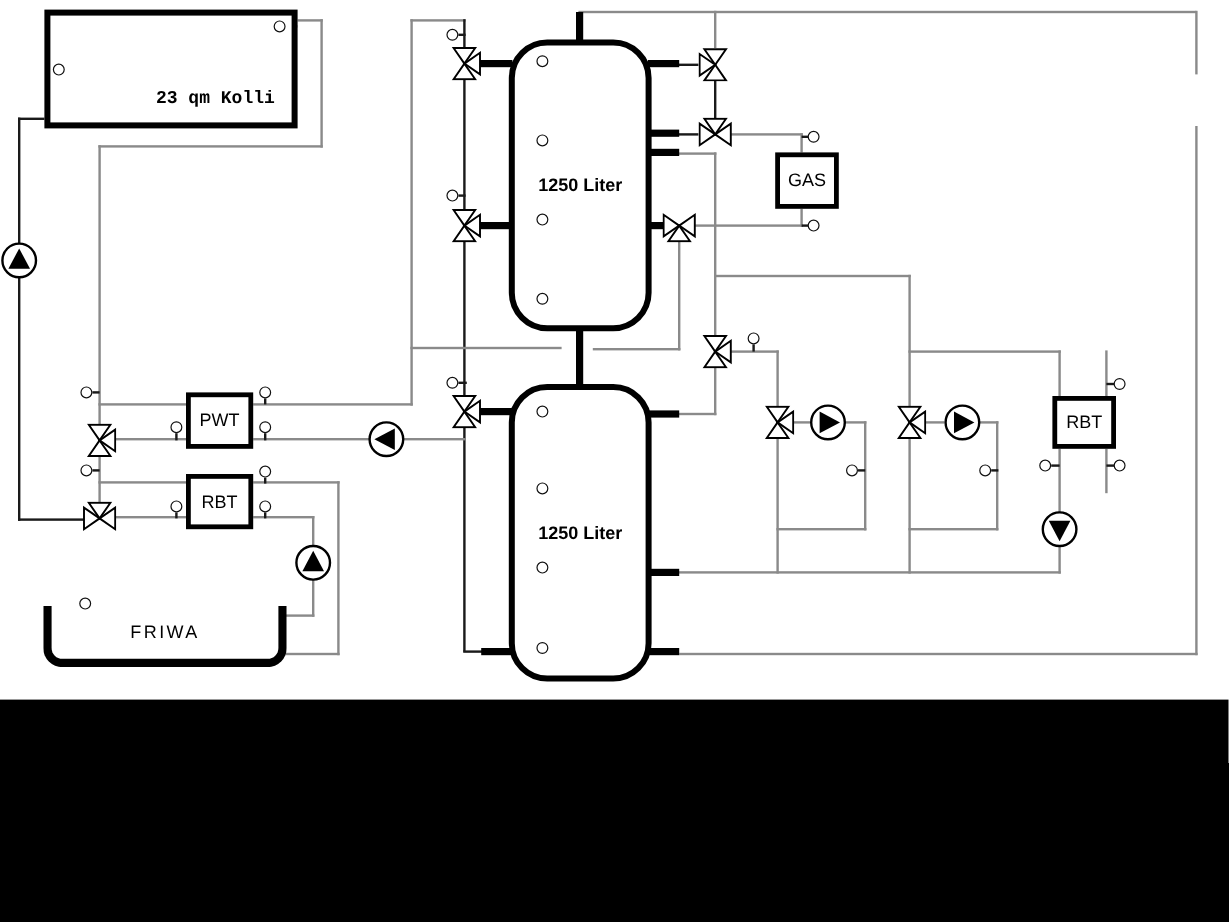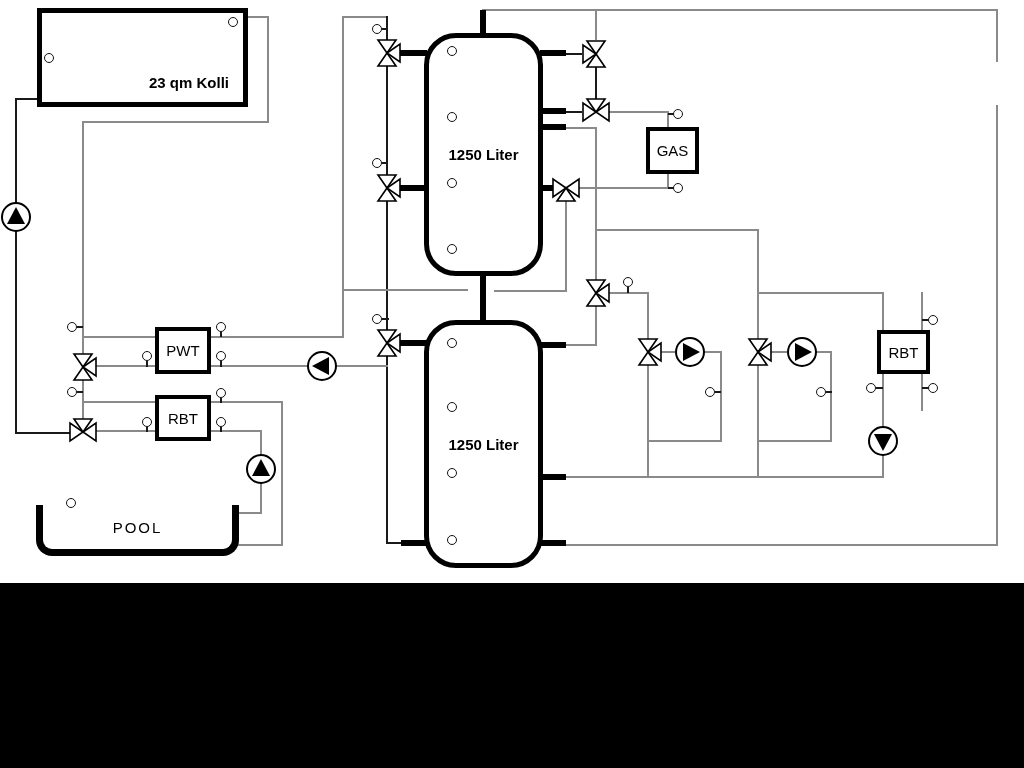--- a/index.html
+++ b/index.html
@@ -8,21 +8,21 @@
   .ln{position:absolute;background:#8a8a8a;}
   .lk{position:absolute;background:#1a1a1a;}
   .st{position:absolute;background:#1a1a1a;}
   .sb{position:absolute;background:#000;}
   .box{position:absolute;background:#fff;border:4px solid #000;box-sizing:border-box;
        display:flex;align-items:center;justify-content:center;font-size:15px;color:#000;z-index:3;}
   .tank{position:absolute;background:#fff;border:5px solid #000;box-sizing:border-box;
         border-radius:32px;display:flex;align-items:center;justify-content:center;
         font-size:15px;font-weight:700;z-index:3;}
   .collector{position:absolute;background:#fff;border:5px solid #000;box-sizing:border-box;z-index:3;}
-  .collector .lbl{position:absolute;right:14px;bottom:11px;font-size:15px;font-weight:700;}
+  .collector .lbl{position:absolute;right:14px;bottom:11px;font-size:15px;font-weight:700;font-family:Liberation Mono, monospace;}
   .pool{position:absolute;border-left:7px solid #000;border-right:7px solid #000;border-bottom:7px solid #000;
         border-radius:0 0 16px 16px;box-sizing:border-box;display:flex;align-items:center;justify-content:center;
         font-size:15px;letter-spacing:2px;z-index:2;background:#fff;}
   .valve{position:absolute;width:28px;height:28px;z-index:4;}
   .pump{position:absolute;width:32px;height:32px;z-index:4;}
   .sn{position:absolute;width:10px;height:10px;border:1.6px solid #111;border-radius:50%;
       background:#fff;box-sizing:border-box;z-index:4;}
   .band{position:absolute;left:0;top:583px;width:1024px;height:185px;background:#000;z-index:6;}
 </style>
 </head>
@@ -151,21 +151,21 @@
     <span>RBT</span>
   </div>
   <div class="box" style="left:646px;top:127px;width:53px;height:47px">
     <span>GAS</span>
   </div>
   <div class="box" style="left:877px;top:330px;width:53px;height:44px">
     <span>RBT</span>
   </div>
 
   <div class="pool" style="left:36px;top:505px;width:203px;height:51px">
-    <span>POOL</span>
+    <span>FRIWA</span>
   </div>
 
   <svg class="valve" style="left:582px;top:40px" viewBox="0 0 28 28">
     <polygon points="14,14 5,1 23,1" fill="#fff" stroke="#000" stroke-width="1.6"></polygon>
     <polygon points="14,14 5,27 23,27" fill="#fff" stroke="#000" stroke-width="1.6"></polygon>
     <polygon points="14,14 1,5 1,23" fill="#fff" stroke="#000" stroke-width="1.6"></polygon>
   </svg>
 
   <svg class="valve" style="left:582px;top:98px" viewBox="0 0 28 28">
     <polygon points="14,14 1,5 1,23" fill="#fff" stroke="#000" stroke-width="1.6"></polygon>

